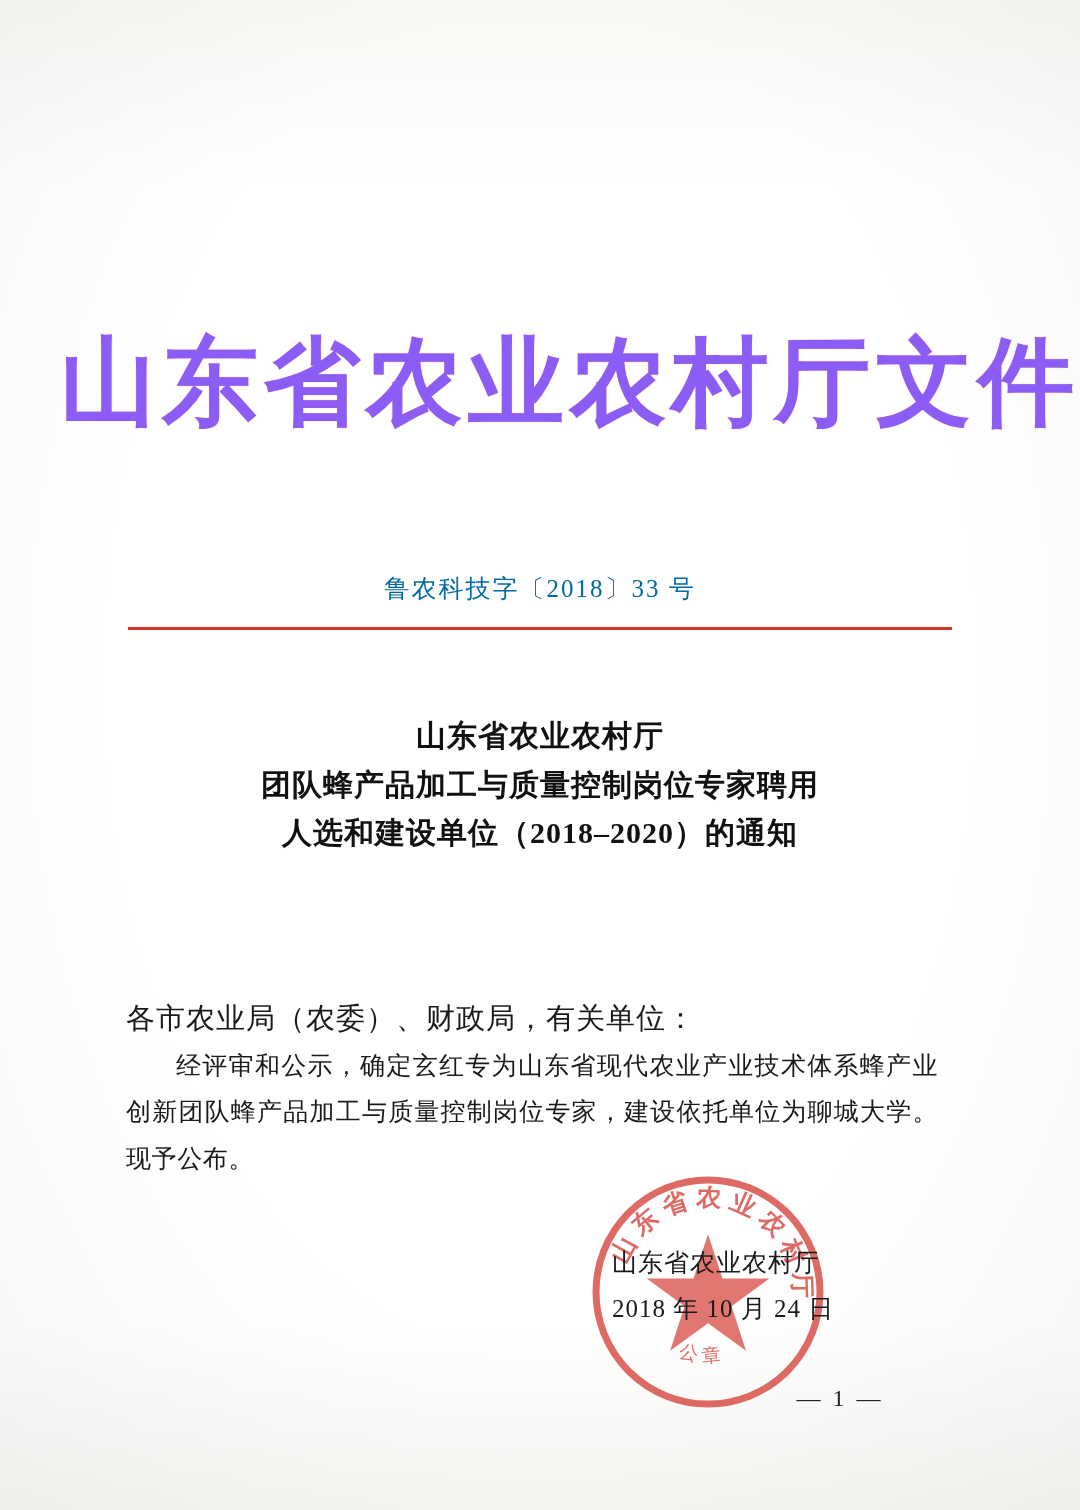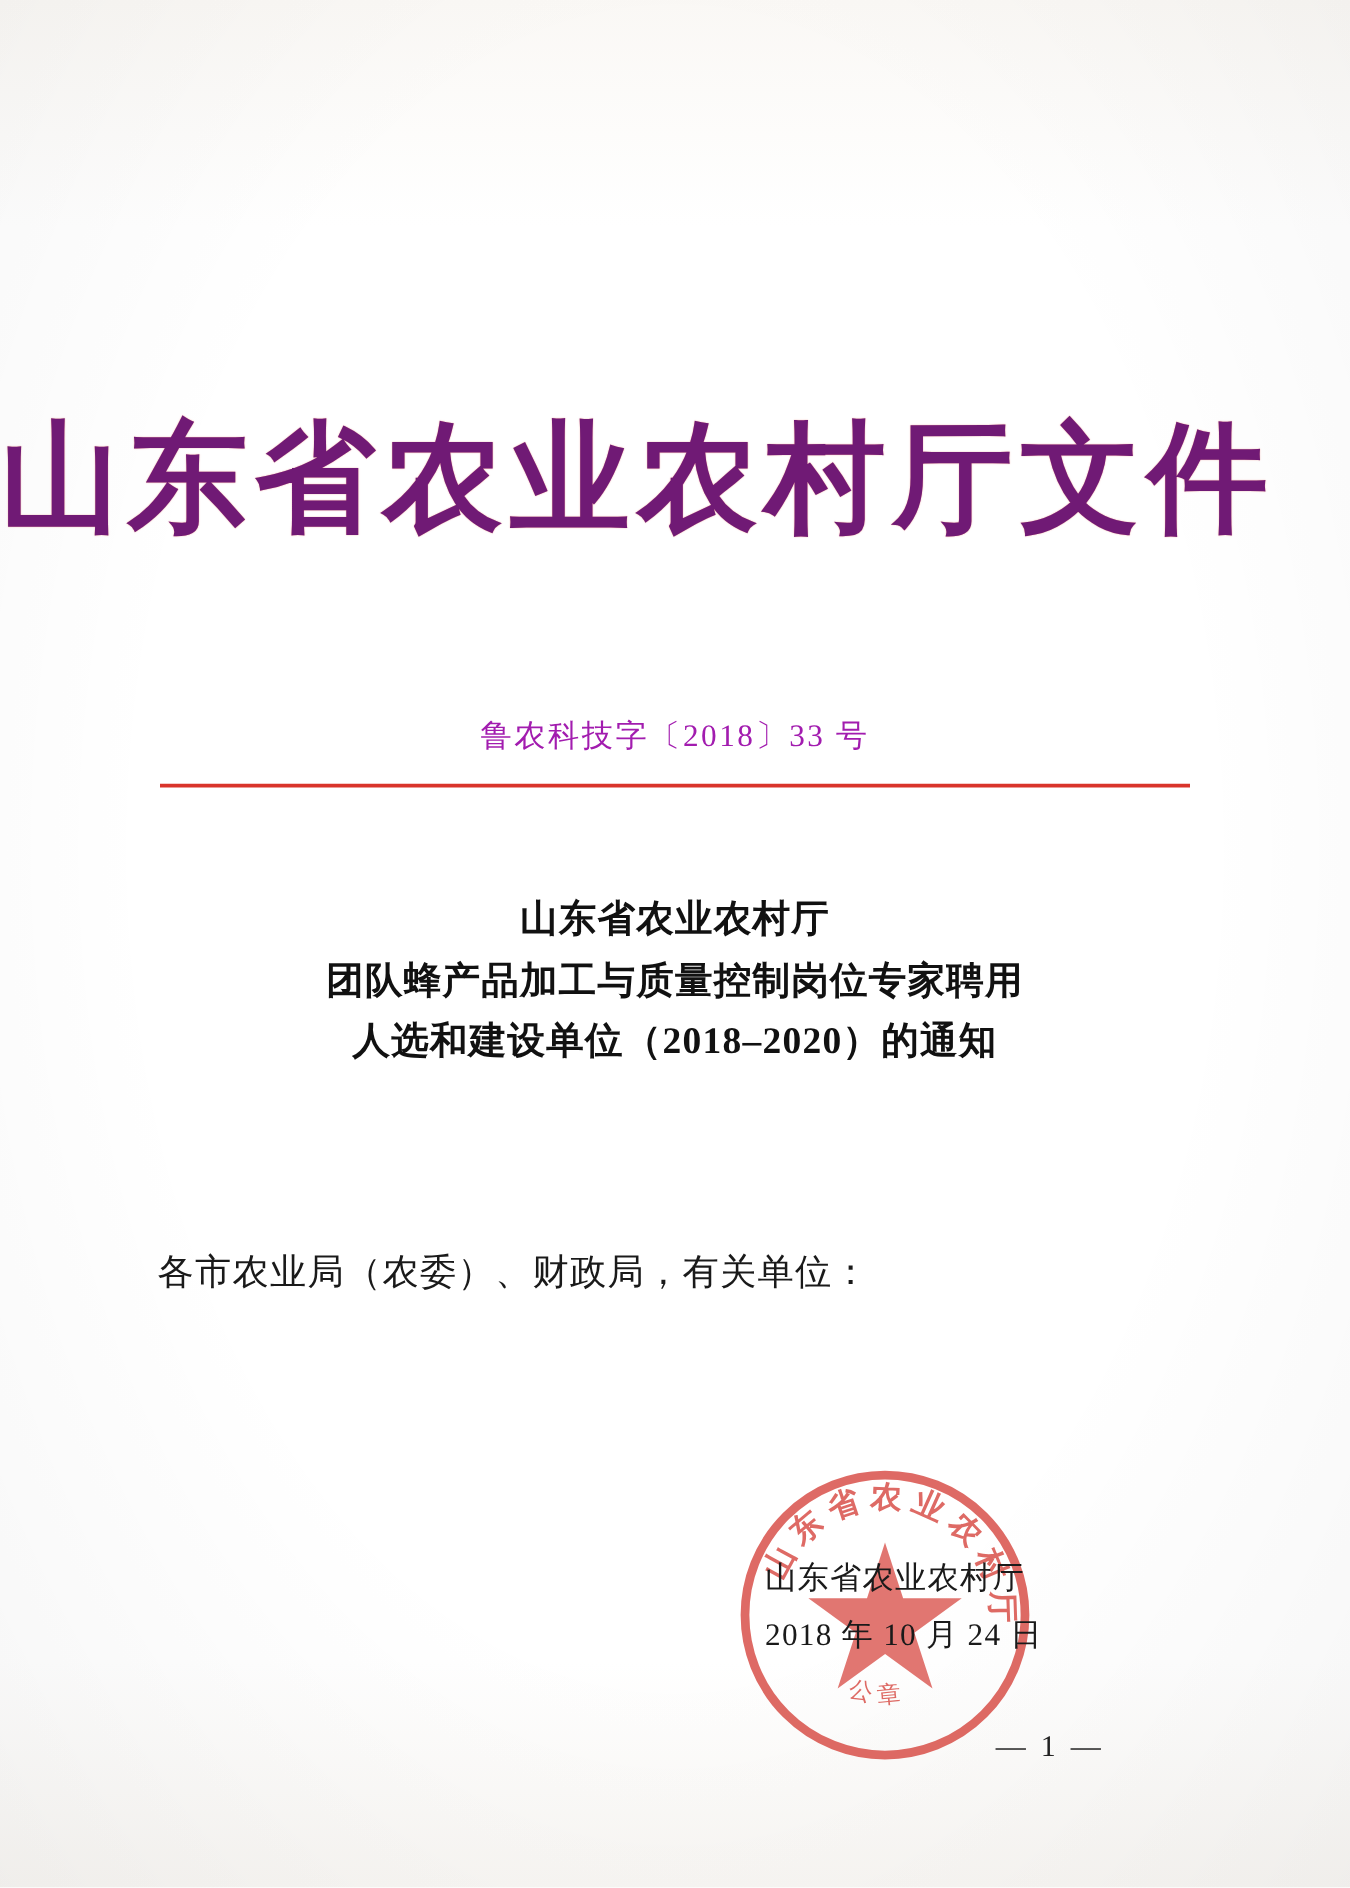--- a/index.html
+++ b/index.html
@@ -29,40 +29,40 @@
       radial-gradient(ellipse at 50% 45%, rgba(255,255,255,0) 55%, rgba(0,0,0,0.035) 100%),
       linear-gradient(180deg, rgba(250,248,245,1) 0%, rgba(255,255,255,1) 12%, rgba(255,255,255,1) 88%, rgba(248,246,243,1) 100%);
     pointer-events: none;
   }
 
   .doc-title {
     position: absolute;
     top: 330px;
     left: 0;
     width: 100%;
-    text-align: left;
-    color: #701a75;
+    text-align: right;
+    color: #8b5cf6;
     font-family: "Liberation Serif", "DejaVu Serif", serif;
     font-weight: bold;
     font-size: 96px;
     letter-spacing: 6px;
     line-height: 1.1;
     text-shadow: 0 0 1px rgba(217,52,43,0.6);
     white-space: nowrap;
   }
 
   .doc-number {
     position: absolute;
     top: 572px;
     left: 0;
     width: 100%;
     text-align: center;
     font-size: 25px;
     letter-spacing: 2px;
-    color: #a21caf;
+    color: #0369a1;
   }
 
   .red-rule {
     position: absolute;
     top: 627px;
     left: 128px;
     width: 824px;
     height: 3px;
     background: #d9342b;
   }
@@ -150,20 +150,23 @@
   <div class="red-rule"></div>
 
   <div class="subject">
     <div>山东省农业农村厅</div>
     <div>团队蜂产品加工与质量控制岗位专家聘用</div>
     <div>人选和建设单位（2018–2020）的通知</div>
   </div>
 
   <div class="salutation">各市农业局（农委）、财政局，有关单位：</div>
 
+  <div class="body-text">
+    <p>经评审和公示，确定玄红专为山东省现代农业产业技术体系蜂产业创新团队蜂产品加工与质量控制岗位专家，建设依托单位为聊城大学。现予公布。</p>
+  </div>
 
   <svg class="seal" viewBox="0 0 240 240" xmlns="http://www.w3.org/2000/svg">
     <circle cx="120" cy="120" r="112" fill="none" stroke="#d2322a" stroke-width="7"></circle>
     <path d="M120 62 l14.5 44.6 46.9 0 -37.9 27.6 14.5 44.6 -37.9 -27.6 -38 27.6 14.5 -44.6 -37.9 -27.6 46.9 0 Z" fill="#d2322a" opacity="0.92"></path>
     <defs>
       <path id="sealTopArc" d="M 34 120 A 86 86 0 0 1 206 120"></path>
       <path id="sealBottomArc" d="M 50 120 A 70 70 0 0 0 190 120"></path>
     </defs>
     <text fill="#d2322a" font-size="25" font-family="'Liberation Serif', serif" font-weight="bold" letter-spacing="7">
       <textPath href="#sealTopArc" startOffset="10%">山东省农业农村厅</textPath>

